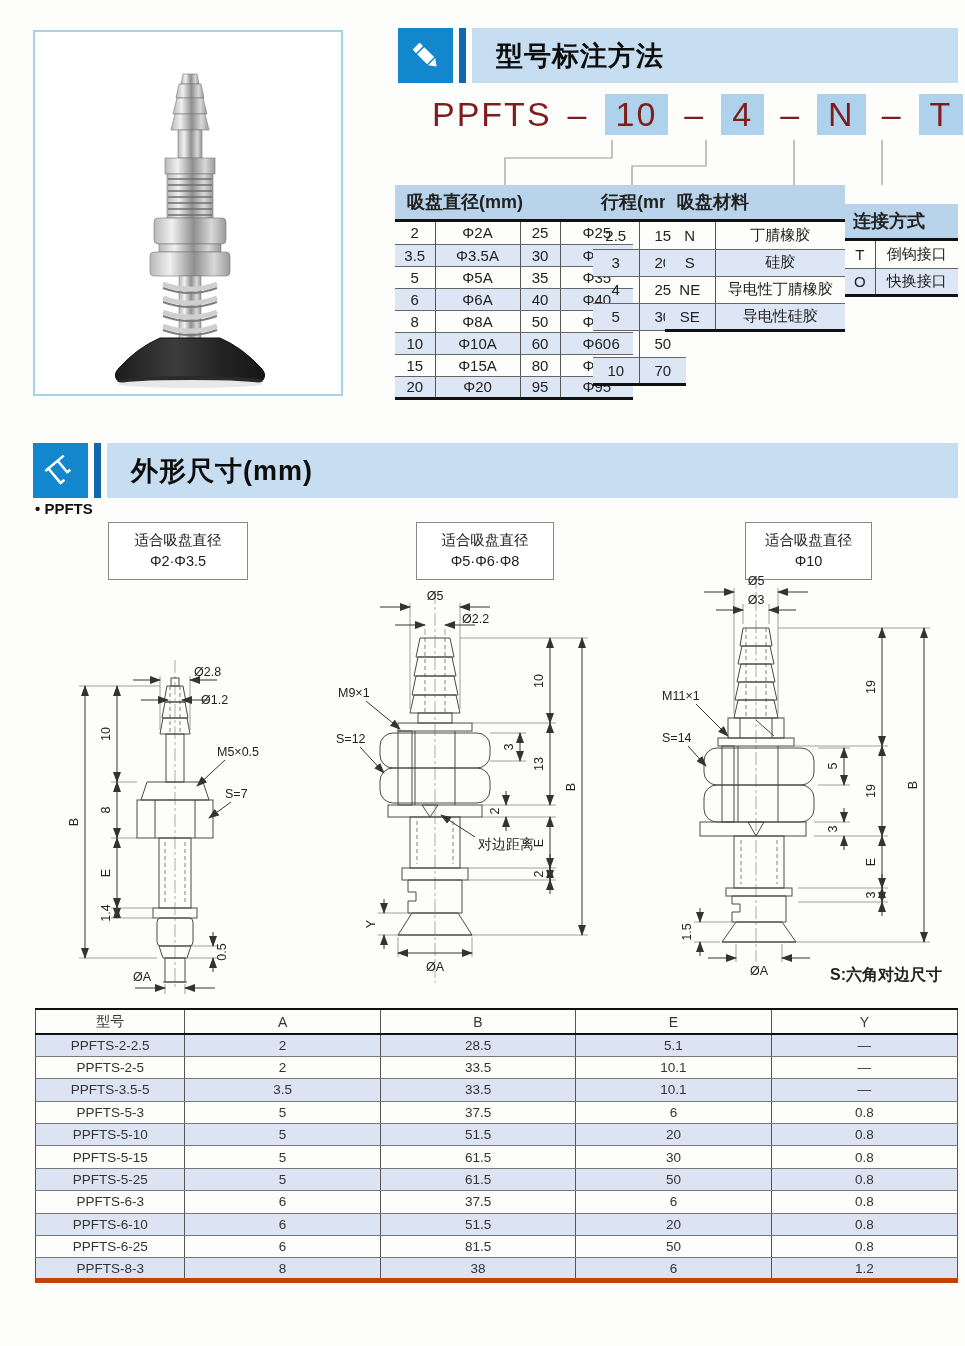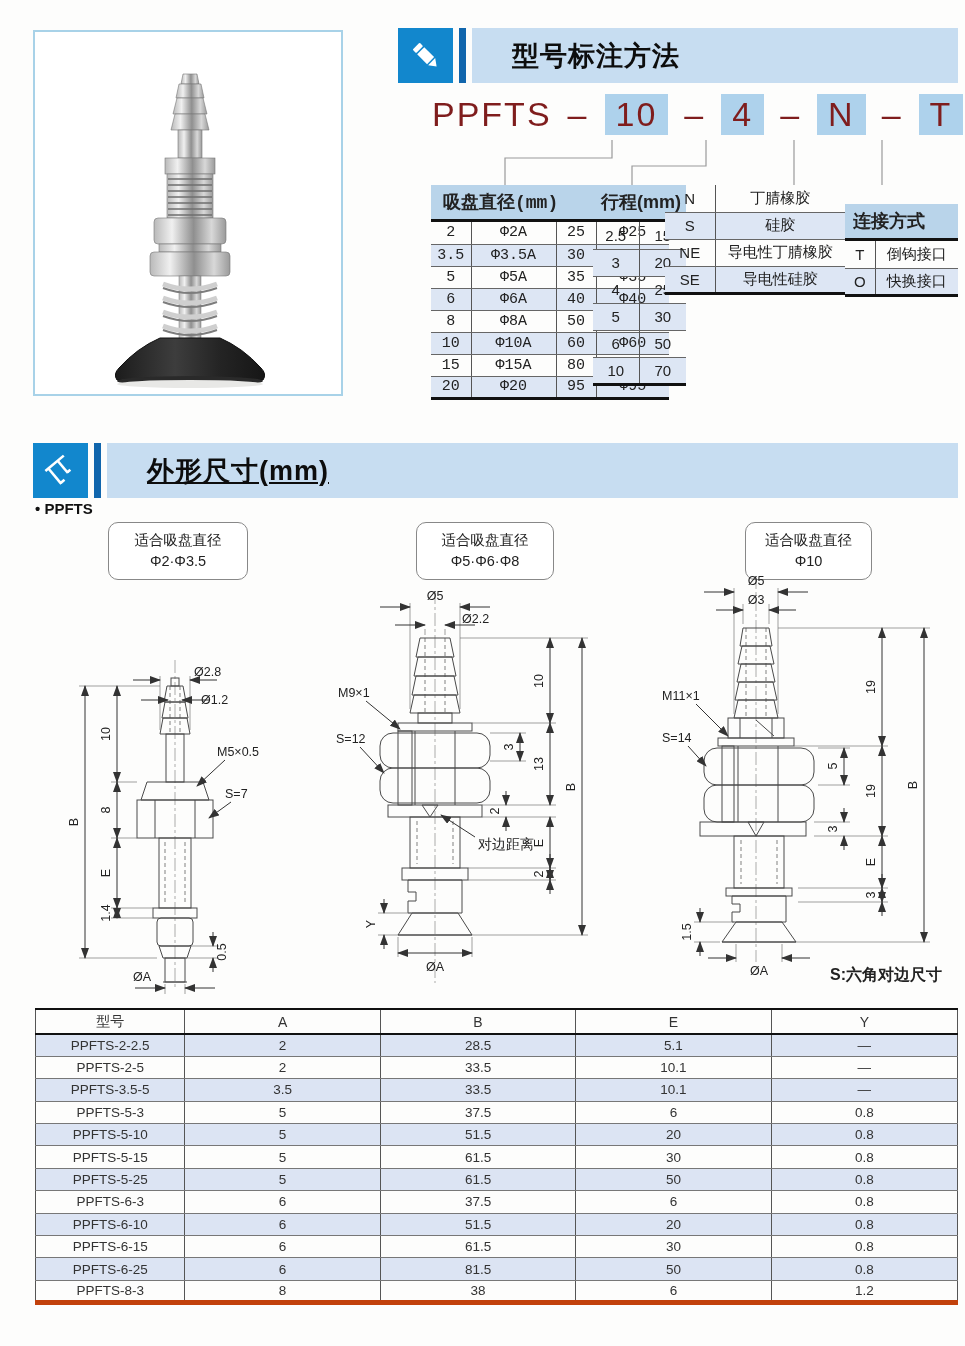--- a/index.html
+++ b/index.html
@@ -8,21 +8,21 @@
 
   
   .photo-box { position:absolute; left:33px; top:30px; width:310px; height:366px;
                border:2px solid #a8d2e8; background:#fff; }
 
   
   .icon-box { position:absolute; width:55px; height:55px; background:#1287cd;
               display:flex; align-items:center; justify-content:center; }
   .dark-bar { position:absolute; width:7px; height:55px; background:#1166ad; }
   .title-bar { position:absolute; height:55px; background:#c7ddf1;
-               display:flex; align-items:center; padding-left:40px;
+               display:flex; align-items:center; padding-left:24px;
                font-size:27px; font-weight:bold; color:#0d0d0d; letter-spacing:1px; }
 
   
   .model-row { position:absolute; left:432px; top:94px; display:flex; gap:16px;
                align-items:center; font-size:34px; letter-spacing:2px; color:#7f1d1d; }
   .model-row .seg { display:inline-block; }
   .model-row .hl { background:#aed2ec; padding:1px 11px; }
 
   .leader-svg { position:absolute; left:0; top:0; pointer-events:none; }
 
@@ -33,21 +33,21 @@
                          height:37px; border-bottom:3px solid #111; }
   .mini-table table { border-collapse:collapse; width:100%; table-layout:fixed; }
   .mini-table td { text-align:center; border-bottom:1px solid #666; }
   .mini-table td + td { border-left:1px solid #555; }
   .mini-table tr:nth-child(even) td { background:#dde6f4; }
   .mini-table tr:last-child td { border-bottom:3px solid #111; }
   .rh22 td { height:22px; } .rh27 td { height:27px; }
 
   
   .series-label { position:absolute; left:35px; top:500px; font-weight:bold; font-size:15px; }
-  .fit-box { position:absolute; border:1.5px solid #888; border-radius:10px;
+  .fit-box { position:absolute; border:1.5px solid #888; border-radius:0;
              height:58px; display:flex; flex-direction:column; align-items:center;
              justify-content:center; font-size:14.5px; color:#222; line-height:1.45;
              background:#fff; }
   .drawing { position:absolute; }
   svg text { font-family:"Liberation Sans", sans-serif; fill:#222; }
 
   
   .spec-table { position:absolute; left:35px; top:1008px; width:923px;
                 border-collapse:collapse; table-layout:fixed; font-size:13.5px; color:#333;
                 border-top:2px solid #111; border-left:1px solid #555; border-right:1px solid #555; }
@@ -165,21 +165,21 @@
 
   <svg class="leader-svg" width="965" height="200">
     <g fill="none" stroke="#9a9a9a" stroke-width="1.2">
       <path d="M612,140 V158 H505 V185"></path>
       <path d="M706,140 V166 H632 V185"></path>
       <path d="M794,140 V185"></path>
       <path d="M882,140 V185"></path>
     </g>
   </svg>
 
-  <div class="mini-table" style="left:431px; top:185px; width:238px;font-family:Liberation Mono, monospace;">
+  <div class="mini-table" style="left:395px; top:185px; width:238px;">
     <div class="mt-head">吸盘直径(mm)</div>
     <table class="rh22">
         <colgroup>
           <col style="width:40px">
           <col style="width:85px">
           <col style="width:40px">
           <col style="width:73px">
         </colgroup>
       <tbody>
           <tr>
@@ -264,20 +264,21 @@
           </tr>
           <tr>
             <td>10</td>
             <td>70</td>
           </tr>
         </tbody>
       </table>
   </div>
 
   <div class="mini-table" style="left:665px; top:185px; width:180px;">
+    <div class="mt-head">吸盘材料</div>
     <table class="rh27">
         <colgroup>
           <col style="width:50px">
           <col style="width:130px">
         </colgroup>
       <tbody>
           <tr>
             <td>N</td>
             <td>丁腈橡胶</td>
           </tr>
@@ -322,21 +323,21 @@
       <g transform="rotate(-40 18 18)" fill="none" stroke="#fff" stroke-width="2.6">
         <line x1="6" y1="8" x2="30" y2="8"></line>
         <line x1="10" y1="8" x2="10" y2="28"></line>
         <line x1="22" y1="8" x2="22" y2="24"></line>
         <line x1="10" y1="27" x2="15" y2="27"></line>
         <line x1="22" y1="23" x2="26" y2="23"></line>
       </g>
     </svg>
   </div>
   <div class="dark-bar" style="left:94px; top:443px;"></div>
-  <div class="title-bar" style="left:107px; top:443px; width:851px;text-decoration:underline;">
+  <div class="title-bar" style="left:107px; top:443px; width:851px;">
     <span>外形尺寸(mm)</span>
   </div>
 
   <div class="series-label">• PPFTS</div>
 
   <div class="fit-box" style="left:108px; top:522px; width:140px;">
     <span>适合吸盘直径</span>
     <span>Φ2·Φ3.5</span>
   </div>
   <div class="fit-box" style="left:416px; top:522px; width:138px;">
@@ -689,27 +690,20 @@
           <td>0.8</td>
         </tr>
         <tr>
           <td>PPFTS-6-10</td>
           <td>6</td>
           <td>51.5</td>
           <td>20</td>
           <td>0.8</td>
         </tr>
         <tr>
-          <td>PPFTS-6-15</td>
-          <td>6</td>
-          <td>61.5</td>
-          <td>30</td>
-          <td>0.8</td>
-        </tr>
-        <tr>
           <td>PPFTS-6-25</td>
           <td>6</td>
           <td>81.5</td>
           <td>50</td>
           <td>0.8</td>
         </tr>
         <tr>
           <td>PPFTS-8-3</td>
           <td>8</td>
           <td>38</td>

